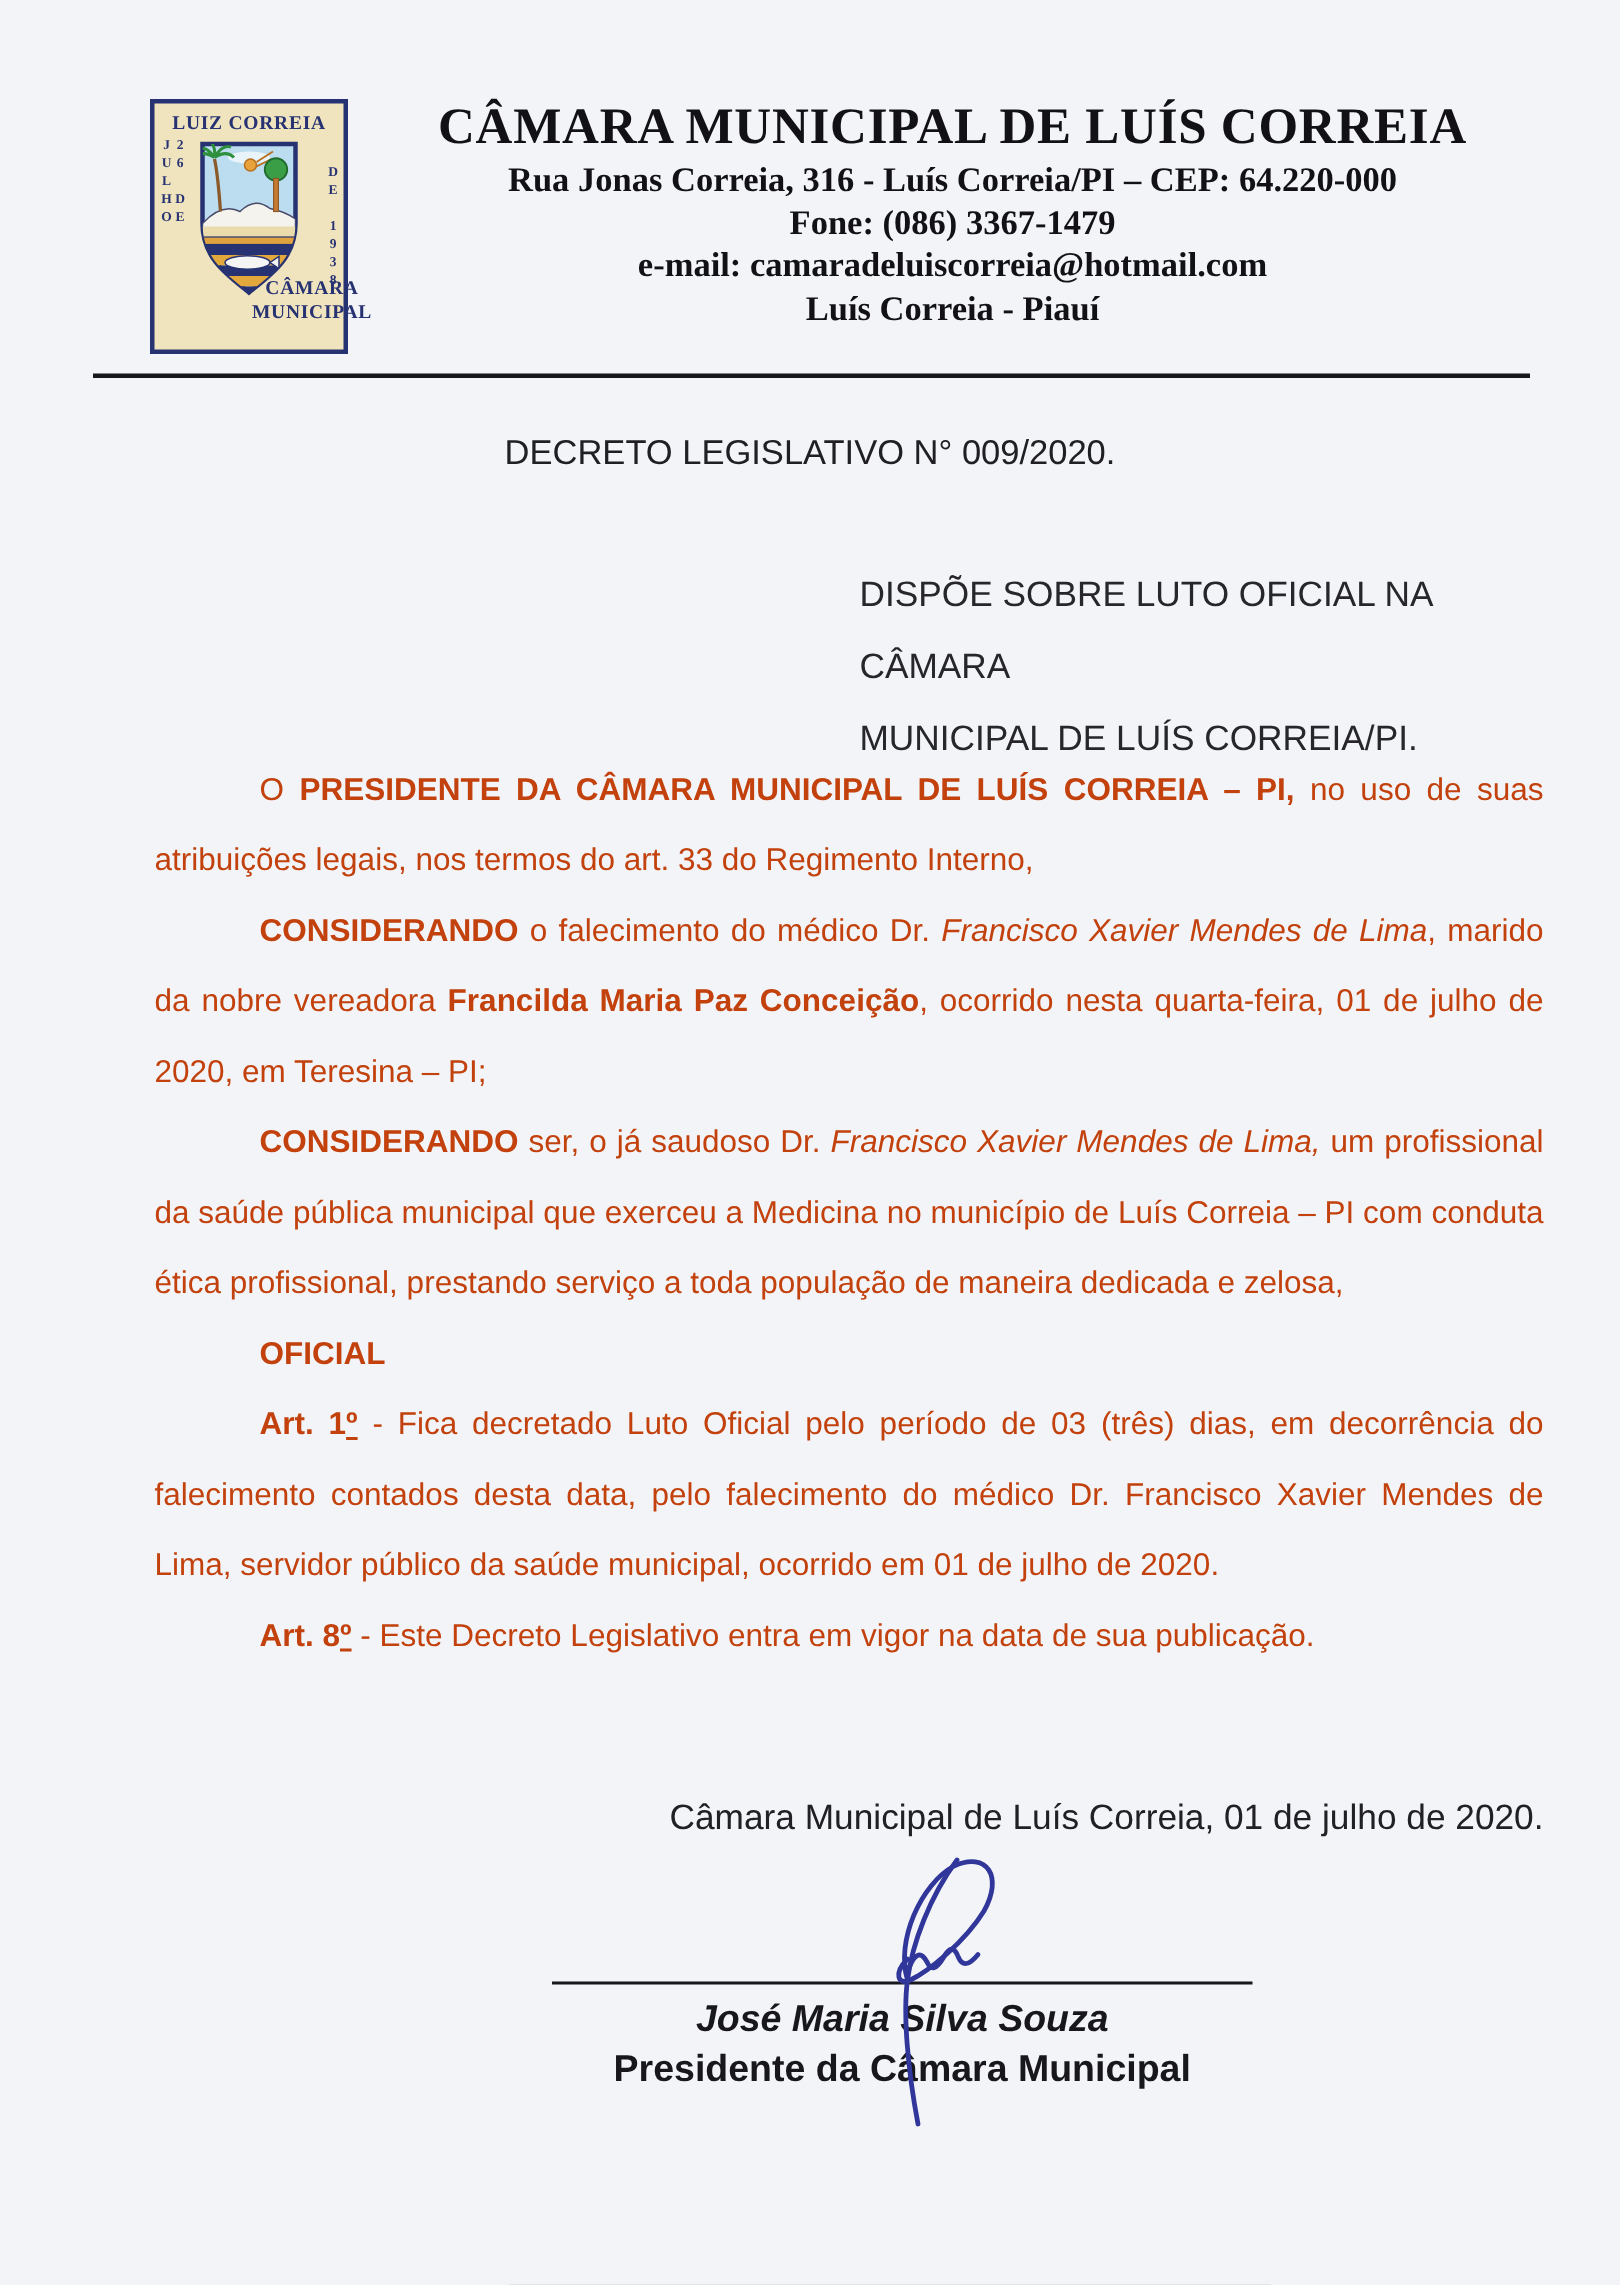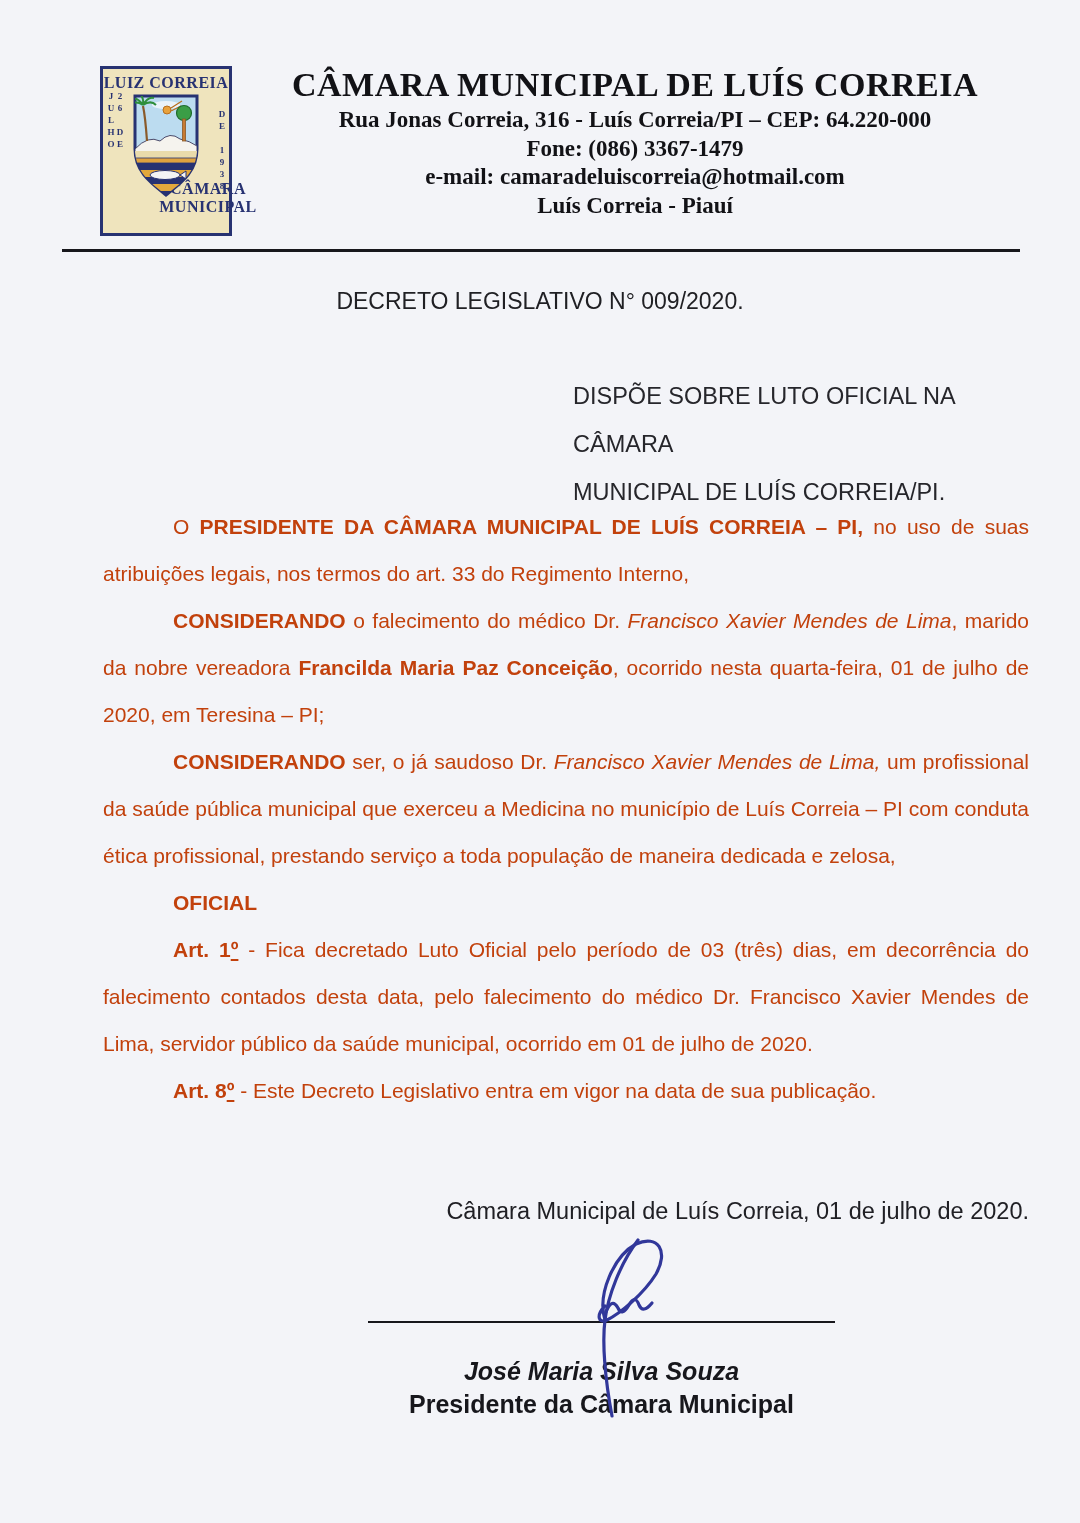--- a/index.html
+++ b/index.html
@@ -17,21 +17,21 @@
   .logo {
     position:absolute; left:100px; top:66px;
     width:132px; height:170px;
     background:#efe4bd;
     border:3px solid #273272;
     box-sizing:border-box;
   }
   .logo-top, .logo-bottom {
     position:absolute; left:0; width:100%;
     text-align:center; color:#273272;
-    font-weight:bold; font-size:16px; letter-spacing:0.5px;
+    font-weight:bold; font-size:13px; letter-spacing:0.5px;
     font-family:"Liberation Serif", serif;
   }
   .logo-top { top:5px; }
   .logo-bottom { bottom:17px;margin-left:42px; }
   .logo-side {
     position:absolute; top:22px; height:120px;
     color:#273272; font-weight:bold; font-size:9px;
     writing-mode:vertical-rl; text-orientation:upright;
     letter-spacing:2px; line-height:1;
     font-family:"Liberation Serif", serif;
@@ -80,21 +80,21 @@
     text-align:right; font-size:23.5px; color:#202025;
   }
 
   
   .sig-block {
     position:absolute; top:1321px; left:368px; width:467px;
     border-top:2.5px solid #17171c;
     padding-top:7px;
     text-align:center; color:#17171c;
   }
-  .sig-name { font-size:25px; font-weight:bold; font-style:italic; line-height:33px;margin-top:25px; }
+  .sig-name { font-size:25px; font-weight:bold; font-style:italic; line-height:33px; }
   .sig-role { font-size:25px; font-weight:bold; line-height:33px; }
   .sig-ink {
     position:absolute; left:548px; top:1234px;
     width:190px; height:200px; pointer-events:none;
   }
 </style>
 </head>
 <body>
 
 <div class="page">

